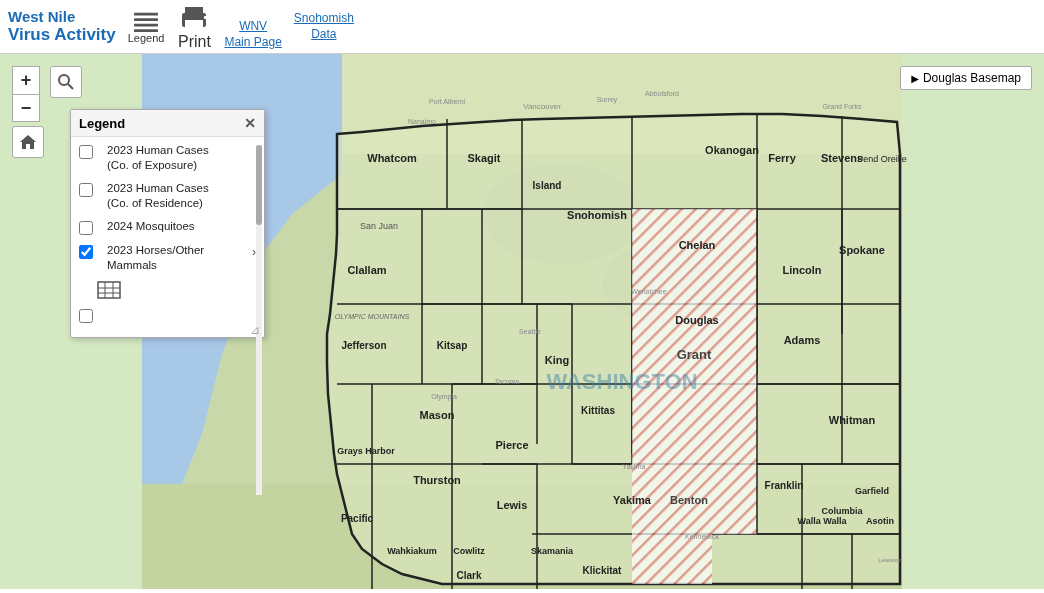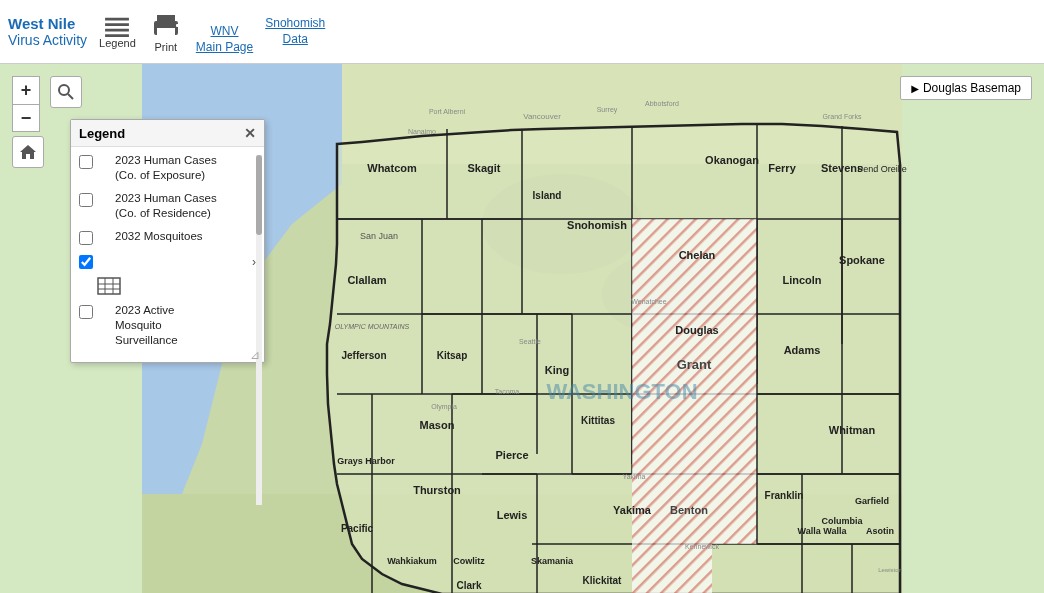--- a/index.html
+++ b/index.html
@@ -3,53 +3,53 @@
   <meta charset="utf-8">
   <style>
     * { box-sizing: border-box; margin: 0; padding: 0; }
     body { font-family: Arial, sans-serif; font-size: 12px; overflow: hidden; width: 1044px; height: 593px; }
 
     
     #header {
       display: flex;
       align-items: center;
       background: white;
-      height: 64px;
+      height: 54px;
       padding: 4px 8px;
       border-bottom: 1px solid #ccc;
       gap: 12px;
       position: relative;
       z-index: 100;
     }
     #title-block {
       display: flex;
       flex-direction: column;
     }
     #title-line1 { color: #1a6bb5; font-size: 15px; font-weight: bold; }
-    #title-line2 { color: #1a6bb5; font-size: 14px; font-weight: normal; }
+    #title-line2 { color: #1a6bb5; font-size: 17px; font-weight: bold; }
 
     #legend-btn-block {
       display: flex;
       flex-direction: column;
       align-items: center;
       cursor: pointer;
     }
     #legend-icon {
       width: 28px;
       height: 22px;
     }
     #legend-btn-label { font-size: 11px; color: #333; }
 
     #print-btn-block {
       display: flex;
       flex-direction: column;
       align-items: center;
       cursor: pointer;
     }
-    #print-btn-label { font-size: 11px; color: #333; }
+    #print-btn-label { font-size: 16px; color: #333; }
 
     .nav-link {
       color: #1a6bb5;
       text-decoration: underline;
       font-size: 12px;
       text-align: center;
       cursor: pointer;
       line-height: 1.3;
     }
 
@@ -169,21 +169,21 @@
       font-weight: bold;
     }
     #legend-body {
       max-height: 400px;
       overflow-y: auto;
       padding: 6px 8px;
     }
     .legend-item {
       display: flex;
       align-items: flex-start;
-      gap: 22px;
+      gap: 14px;
       margin-bottom: 8px;
     }
     .legend-checkbox {
       margin-top: 2px;
       width: 14px;
       height: 14px;
       cursor: pointer;
       flex-shrink: 0;
     }
     .legend-label { font-size: 11.5px; color: #222; line-height: 1.3; }
@@ -471,42 +471,42 @@
       </div>
 
 
       <div class="legend-item">
         <input type="checkbox" class="legend-checkbox" style="">
         <span class="legend-label">2023 Human Cases<br>(Co. of Residence)</span>
       </div>
 
       <div class="legend-item">
         <input type="checkbox" class="legend-checkbox" style="">
-        <span class="legend-label">2032 Mosquitoes</span>
+        <span class="legend-label">2024 Mosquitoes</span>
       </div>
 
       <div class="legend-item" style="align-items:flex-start;">
         <input type="checkbox" class="legend-checkbox" checked="" style="">
+        <span class="legend-label">2023 Horses/Other<br>Mammals</span>
         <span class="legend-chevron">›</span>
       </div>
 
       <div style="display:flex; align-items:center; margin-left:18px; margin-bottom:8px;">
         <svg width="24" height="18" viewBox="0 0 24 18">
           <rect x="1" y="1" width="22" height="16" fill="none" stroke="#555" stroke-width="1.5"></rect>
           <line x1="1" y1="7" x2="23" y2="7" stroke="#555" stroke-width="1"></line>
           <line x1="1" y1="12" x2="23" y2="12" stroke="#555" stroke-width="1"></line>
           <line x1="8" y1="1" x2="8" y2="17" stroke="#555" stroke-width="1"></line>
           <line x1="16" y1="1" x2="16" y2="17" stroke="#555" stroke-width="1"></line>
         </svg>
       </div>
 
 
       <div class="legend-item">
         <input type="checkbox" class="legend-checkbox" style="">
-        <span class="legend-label">2023 Active<br>Mosquito<br>Surveillance</span>
       </div>
 
     </div>
 
     <div id="legend-scroll-indicator">
       <div id="legend-scroll-thumb"></div>
     </div>
 
     <div id="legend-resize">⊿</div>
   </div>

